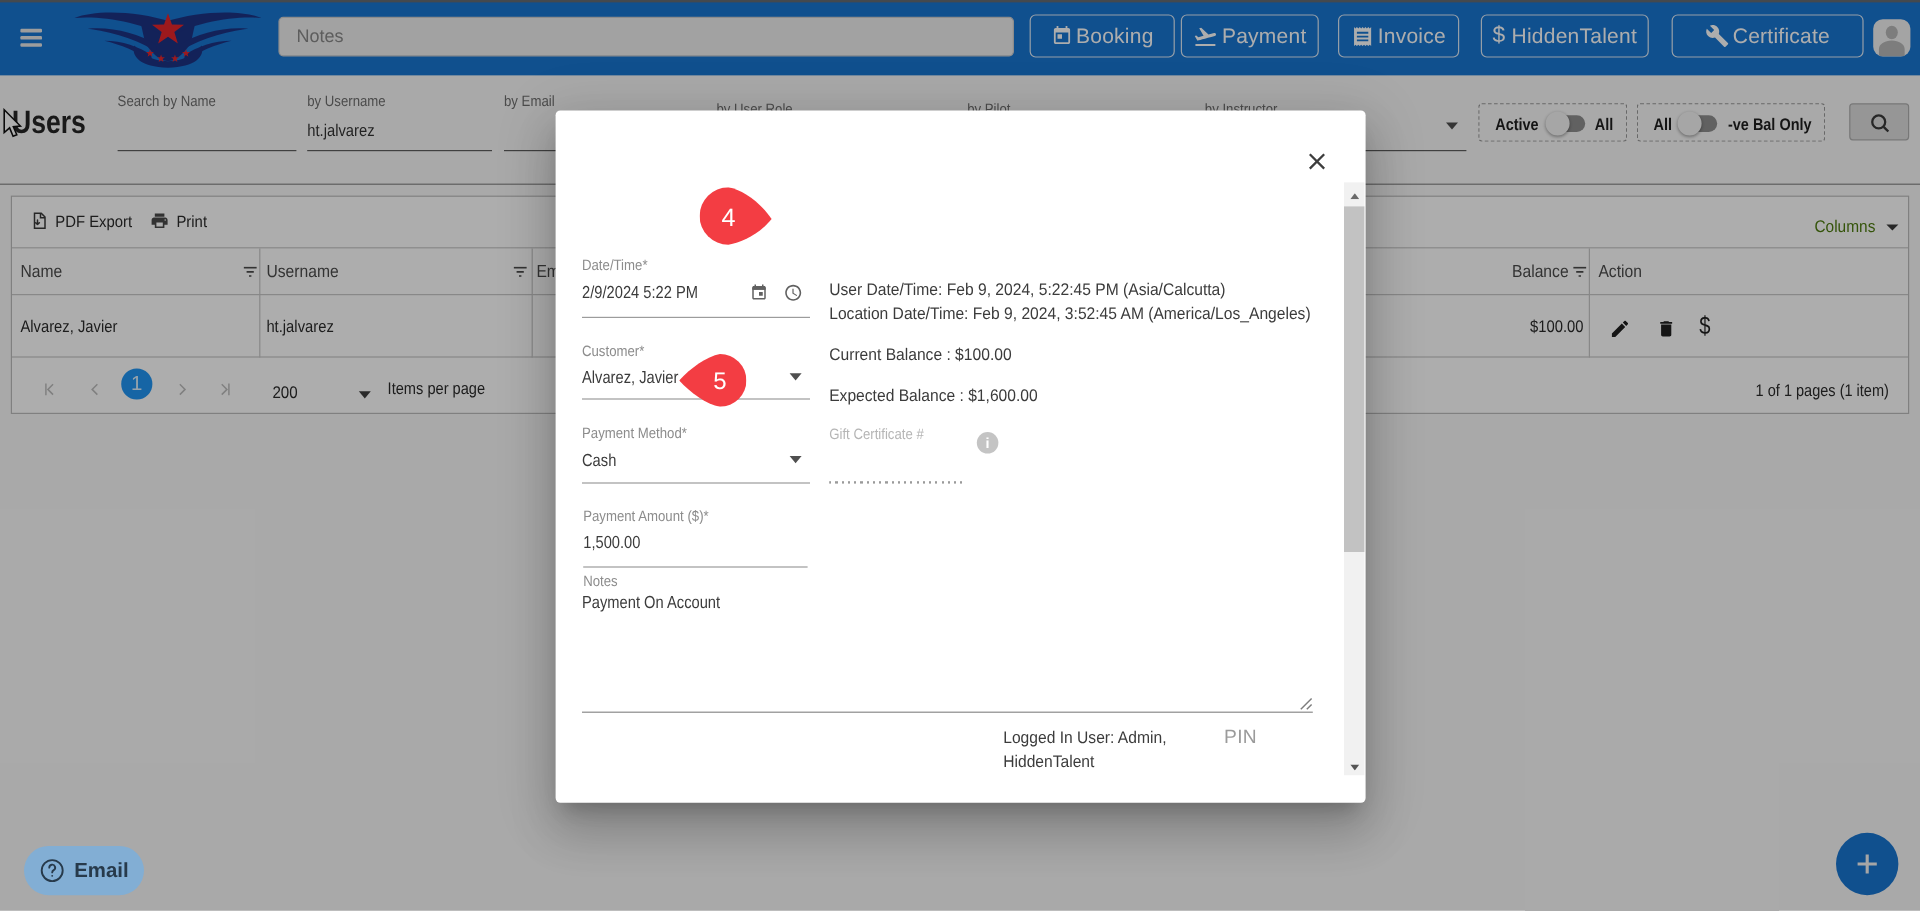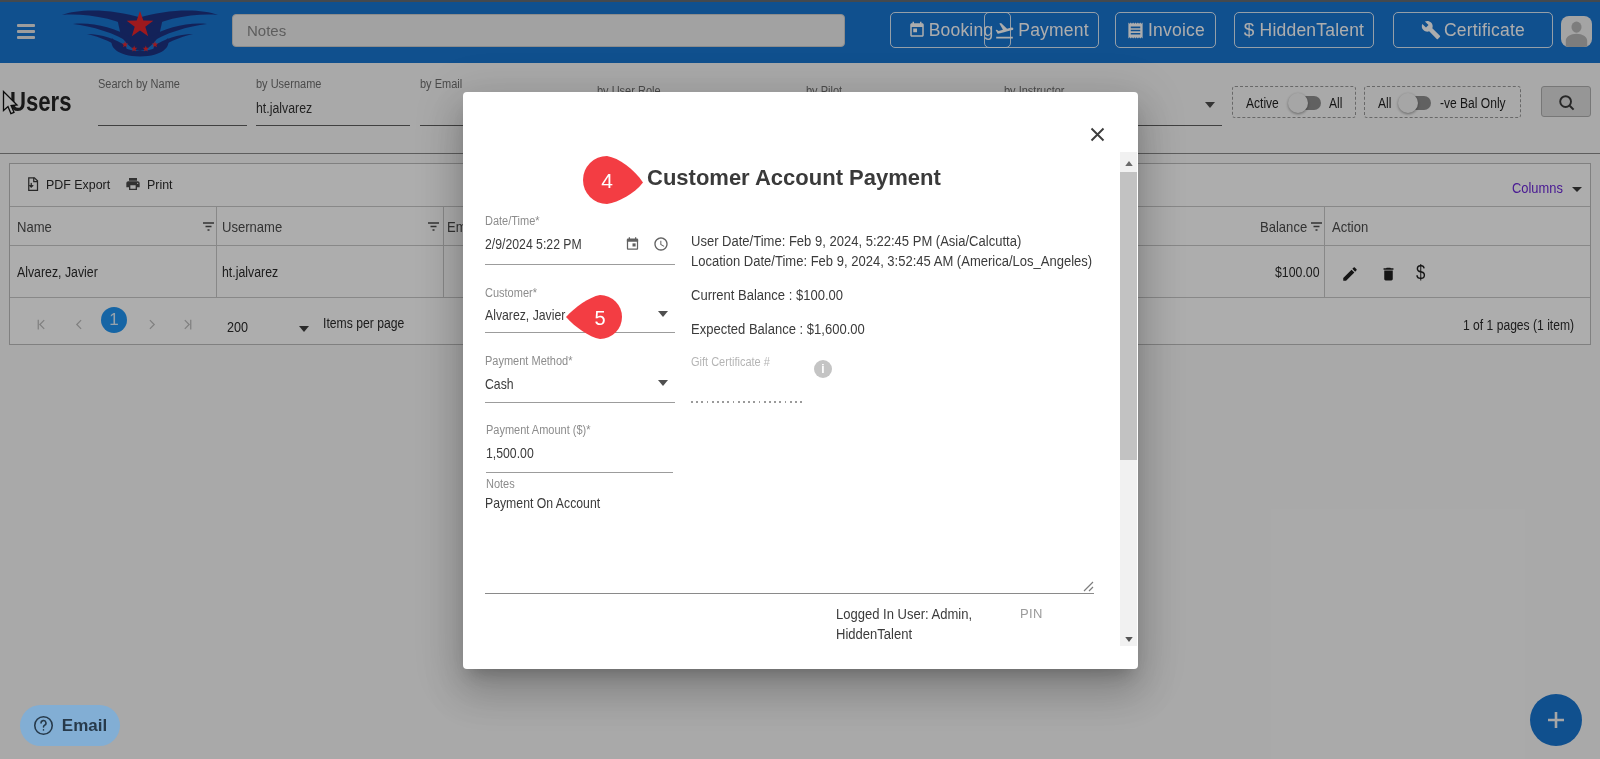--- a/index.html
+++ b/index.html
@@ -13,21 +13,21 @@
 .burger div { height:2.5px; background:#e8e8e8; margin-bottom:3.5px; border-radius:1px; }
 .searchbox { position:absolute; left:232px; top:14px; width:613px; height:33px; background:#efefef; border:1px solid #cfcfcf; border-radius:4px; color:#8a8a8a; font-size:15px; line-height:31px; padding-left:14px; }
 .navbtn { position:absolute; top:12px; height:36px; border:1px solid rgba(255,255,255,.85); border-radius:5px; color:#fff; font-size:17.5px; letter-spacing:0.2px; display:flex; align-items:center; justify-content:center; gap:3px; }
 .navbtn svg { flex:0 0 auto; }
 .avatar { position:absolute; left:1561px; top:16px; width:31px; height:31px; border-radius:8px; background:#f2f2f2; overflow:hidden; }
 .filters { position:absolute; left:0; top:63px; width:1600px; height:91px; background:#fafafa; border-bottom:1px solid #8a8a8a; }
 .userstitle { position:absolute; left:10px; top:87px; font-size:27px; font-weight:700; color:#262626; transform:scaleX(.82); transform-origin:0 0; }
 .flabel { position:absolute; font-size:12.5px; color:#6f6f6f; transform:scaleX(.88); transform-origin:0 0; white-space:nowrap; }
 .fline { position:absolute; height:1px; background:#5f5f5f; top:125px; }
 .fvalue { position:absolute; font-size:14px; color:#333; transform:scaleX(.88); transform-origin:0 0; white-space:nowrap; }
-.togglebox { position:absolute; top:86px; height:32px; border:1px dashed #9a9a9a; border-radius:3px; font-size:14px; font-weight:400; color:#1f1f1f;padding-left:42px; }
+.togglebox { position:absolute; top:86px; height:32px; border:1px dashed #9a9a9a; border-radius:3px; font-size:14px; font-weight:700; color:#1f1f1f;padding-left:42px; }
 .togglebox span { position:absolute; top:8px; transform:scaleX(.86); transform-origin:0 0; white-space:nowrap; }
 .switch { position:absolute; width:30px; height:14px; background:#909090; border-radius:7px; top:9px; }
 .switch .knob { position:absolute; left:-3px; top:-3px; width:20px; height:20px; border-radius:50%; background:#f5f5f5; box-shadow:0 1px 3px rgba(0,0,0,.4); }
 .searchbtn { position:absolute; left:1541px; top:86px; width:50px; height:31px; background:#dedede; border:1px solid #b0b0b0; border-radius:3px; }
 
 
 .card { position:absolute; left:9px; top:163px; width:1582px; height:182px; background:#fff; border:1px solid #bdbdbd; }
 .toolbar { position:absolute; left:0; top:0; width:100%; height:43px; border-bottom:1px solid #c9c9c9; }
 .toolitem { position:absolute; top:12px; font-size:13.5px; color:#2b2b2b; display:flex; align-items:center; gap:6px; }
 .toolitem span { transform:scaleX(.92); transform-origin:0 50%; white-space:nowrap; }
@@ -78,21 +78,21 @@
   </g>
   <g fill="#e8252c">
     <polygon points="81.0,6.0 84.3,15.5 94.3,15.7 86.3,21.7 89.2,31.3 81.0,25.6 72.8,31.3 75.7,21.7 67.7,15.7 77.7,15.5"></polygon>
     <polygon points="66.0,36.1 66.8,38.4 69.2,38.4 67.3,39.9 68.0,42.3 66.0,40.9 64.0,42.3 64.7,39.9 62.8,38.4 65.2,38.4"></polygon>
     <polygon points="75.2,40.4 76.0,42.7 78.4,42.7 76.5,44.2 77.2,46.6 75.2,45.2 73.2,46.6 73.9,44.2 72.0,42.7 74.4,42.7"></polygon>
     <polygon points="86.8,40.4 87.6,42.7 90.0,42.7 88.1,44.2 88.8,46.6 86.8,45.2 84.8,46.6 85.5,44.2 83.6,42.7 86.0,42.7"></polygon>
     <polygon points="96.0,36.1 96.8,38.4 99.2,38.4 97.3,39.9 98.0,42.3 96.0,40.9 94.0,42.3 94.7,39.9 92.8,38.4 95.2,38.4"></polygon>
   </g>
 </svg>
 <div class="searchbox">Notes</div>
-<div class="navbtn" style="left:858px; width:121px;margin-left:32px;">
+<div class="navbtn" style="left:858px; width:121px;">
   <svg width="18" height="18" viewBox="0 0 24 24" fill="#fff">
       <path d="M19 3h-1V1h-2v2H8V1H6v2H5c-1.1 0-2 .9-2 2v14c0 1.1.9 2 2 2h14c1.1 0 2-.9 2-2V5c0-1.1-.9-2-2-2zm0 16H5V8h14v11zM7 10h5v5H7z"></path>
     </svg>
   <span>Booking</span>
   </div>
 <div class="navbtn" style="left:984px; width:115px;">
   <svg width="21" height="21" viewBox="0 0 24 24" fill="#fff">
       <path d="M2.5 19h19v2h-19zm19.57-9.36c-.21-.8-1.04-1.28-1.84-1.06L14.92 10l-6.9-6.43-1.93.51 4.14 7.17-4.97 1.33-1.97-1.54-1.45.39 2.59 4.49s7.12-1.9 16.57-4.43c.81-.23 1.28-1.05 1.07-1.85z"></path>
     </svg>
   <span>Payment</span>
@@ -167,21 +167,21 @@
           <path d="M10 11v6M10 17l-2.5-2.5M10 17l2.5-2.5" stroke-linecap="round"></path>
         </svg>
       <span>PDF Export</span>
     </div>
     <div class="toolitem" style="left:115px;">
       <svg width="16" height="16" viewBox="0 0 24 24" fill="#4a4a4a">
           <path d="M19 8H5c-1.66 0-3 1.34-3 3v6h4v4h12v-4h4v-6c0-1.66-1.34-3-3-3zm-3 11H8v-5h8v5zm3-7c-.55 0-1-.45-1-1s.45-1 1-1 1 .45 1 1-.45 1-1 1zm-1-9H6v4h12V3z"></path>
         </svg>
       <span>Print</span>
     </div>
-    <div class="toolitem" style="left:1502px; top:16px; font-size:14px; color:#6d28d9;">
+    <div class="toolitem" style="left:1502px; top:16px; font-size:14px; color:#4d7c0f;">
       <span>Columns</span>
     </div>
     <div class="caret" style="left:1562px; top:23px; border-left-width:5px; border-right-width:5px; border-top-width:5px; border-top-color:#3a3a3a;"></div>
   </div>
   <div class="thead">
     <div class="th" style="left:7px;">Name</div>
     <svg class="abs" style="left:193px; top:15px;" width="11" height="10" viewBox="0 0 11 10">
         <path d="M0 1h11M2.5 4.5h6M4.5 8h2" stroke="#4c4c4c" stroke-width="1.4"></path>
       </svg>
     <div class="th" style="left:212px;">Username</div>
@@ -242,21 +242,20 @@
 
 <div class="modal">
   <svg class="abs" style="left:627px; top:35px;" width="15" height="15" viewBox="0 0 15 15">
       <path d="M1.5 1.5 L13.5 13.5 M13.5 1.5 L1.5 13.5" stroke="#3d3d3d" stroke-width="1.9"></path>
     </svg>
 
   <svg class="marker" style="left:120px; top:64px;" width="61" height="49" viewBox="0 0 61 49">
     <path fill="#f33d43" d="M24 0 C36 2 51 13 60 26.5 C51 38 36 46 24 48 A24 24 0 1 1 24 0 Z"></path>
     <text x="24" y="32" font-size="21" fill="#fff" text-anchor="middle" font-family="Liberation Sans, sans-serif">4</text>
   </svg>
-  <div class="mtitle">Customer Account Payment</div>
 
   <div class="mlabel" style="left:22px; top:122px;">Date/Time*</div>
   <div class="mvalue" style="left:22px; top:144px;">2/9/2024 5:22 PM</div>
   <svg class="abs" style="left:162px; top:144px;" width="15" height="16" viewBox="0 0 24 24" fill="#616161">
       <path d="M19 3h-1V1h-2v2H8V1H6v2H5c-1.11 0-2 .9-2 2v14c0 1.1.89 2 2 2h14c1.1 0 2-.9 2-2V5c0-1.1-.9-2-2-2zm0 16H5V8h14v11z"></path>
       <path d="M12 11h5v5h-5z"></path>
       <path d="M3 5h18v3H3z"></path>
     </svg>
   <svg class="abs" style="left:190px; top:144px;" width="16" height="16" viewBox="0 0 24 24" fill="#616161">
       <path d="M11.99 2C6.47 2 2 6.48 2 12s4.47 10 9.99 10C17.52 22 22 17.52 22 12S17.52 2 11.99 2zM12 20c-4.42 0-8-3.58-8-8s3.58-8 8-8 8 3.58 8 8-3.58 8-8 8zm.5-13H11v6l5.25 3.15.75-1.23-4.5-2.67z"></path>
@@ -289,21 +288,21 @@
     </svg>
 
   <div class="mtext" style="left:228px; top:139px; line-height:20px;">User Date/Time: Feb 9, 2024, 5:22:45 PM (Asia/Calcutta)<br>Location Date/Time: Feb 9, 2024, 3:52:45 AM (America/Los_Angeles)</div>
   <div class="mtext" style="left:228px; top:193px;">Current Balance : $100.00</div>
   <div class="mtext" style="left:228px; top:227px;">Expected Balance : $1,600.00</div>
   <div class="mlabel" style="left:228px; top:263px; color:#b5b5b5;">Gift Certificate #</div>
   <div class="abs" style="left:351px; top:268px; width:18px; height:18px; border-radius:50%; background:#c4c4c4; color:#fff; font-size:12px; font-weight:700; text-align:center; line-height:18px;">i</div>
   <div class="abs" style="left:228px; top:309px; width:112px; height:1.8px; background:repeating-linear-gradient(90deg,#9a9a9a 0 1.8px,transparent 1.8px 5.2px);"></div>
 
   <div class="mtext" style="left:373px; top:512px; line-height:20px;">Logged In User: Admin,<br>HiddenTalent</div>
-  <div class="abs" style="left:557px; top:514px; font-size:13px; color:#9b9b9b; letter-spacing:0.3px;">PIN</div>
+  <div class="abs" style="left:557px; top:514px; font-size:16px; color:#9b9b9b; letter-spacing:0.3px;">PIN</div>
 
   <div class="scrolltrack">
     <svg class="abs" style="left:4.5px; top:9px;" width="8" height="5" viewBox="0 0 9 6">
         <path d="M0 6 L4.5 0 L9 6 Z" fill="#6a6a6a"></path>
       </svg>
     <div class="scrollthumb" style="top:20px; height:288px;"></div>
     <svg class="abs" style="left:4.5px; top:485px;" width="8" height="5" viewBox="0 0 9 6">
         <path d="M0 0 L4.5 6 L9 0 Z" fill="#555"></path>
       </svg>
   </div>

